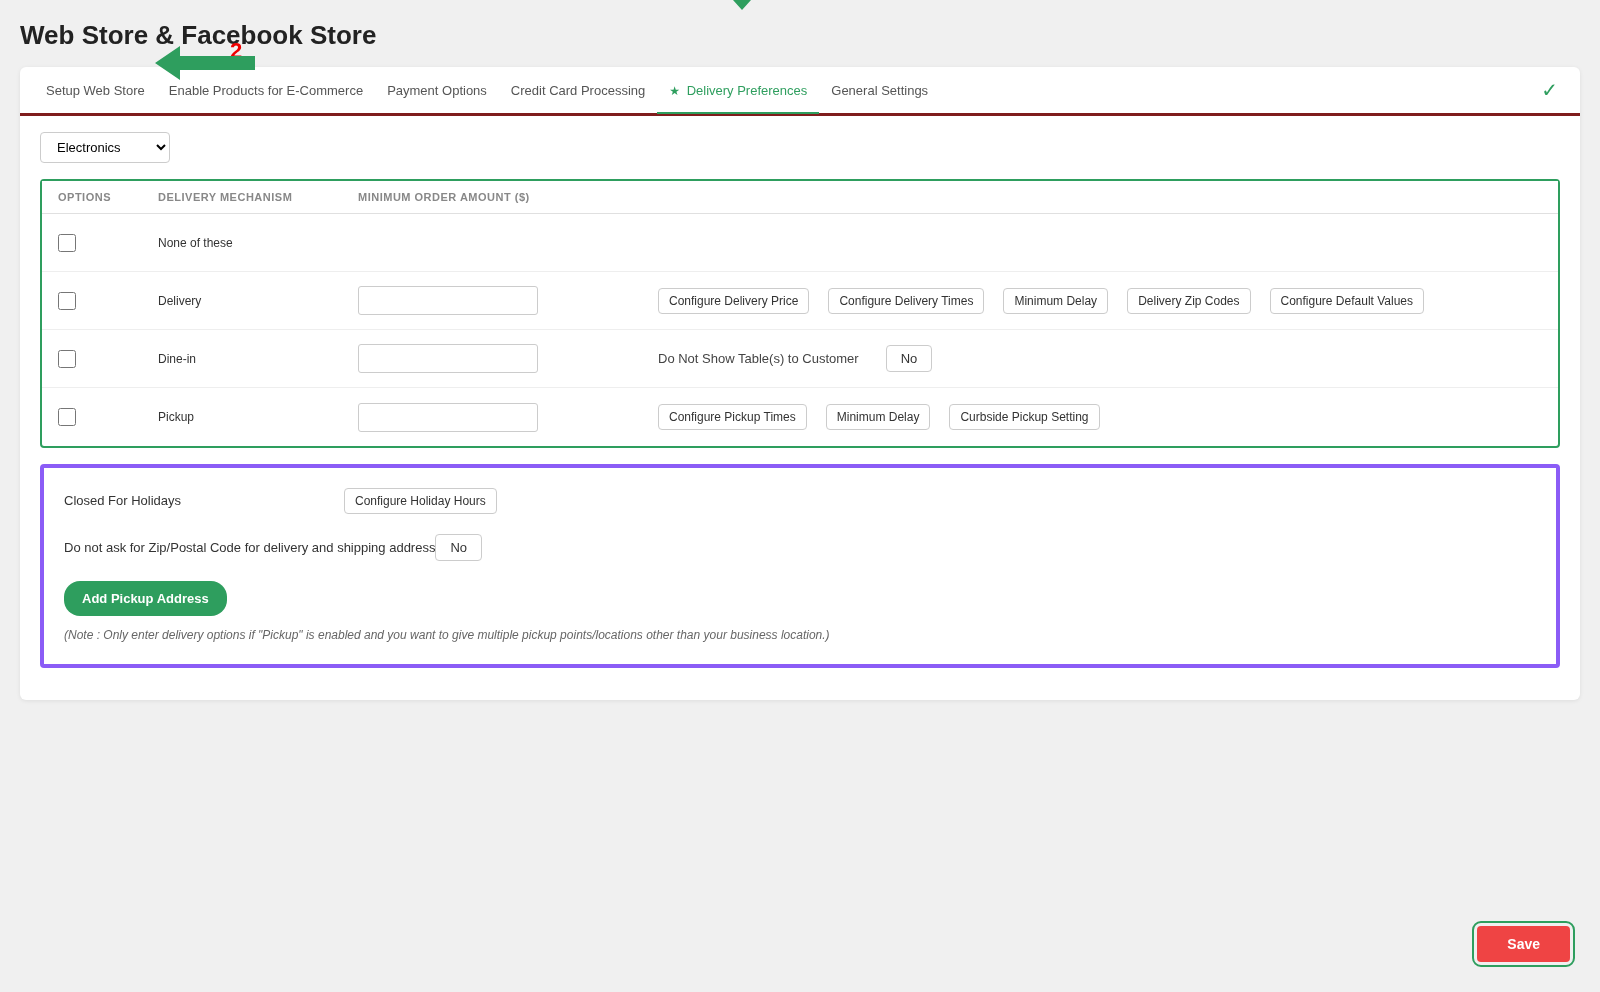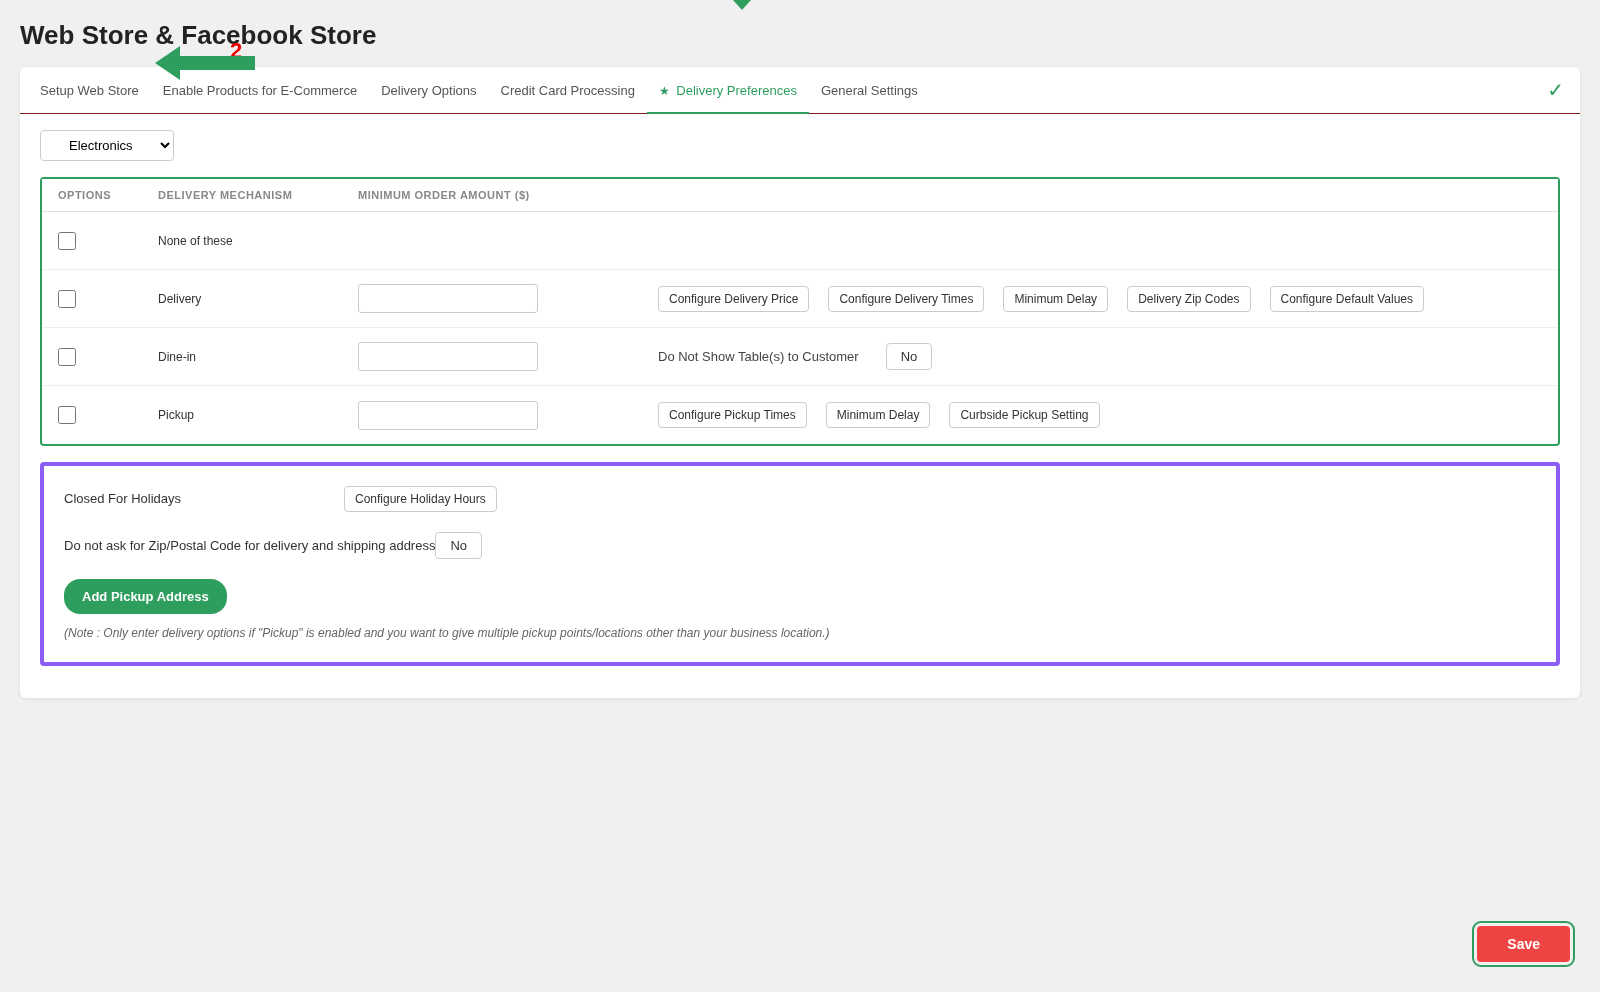--- a/index.html
+++ b/index.html
@@ -23,22 +23,22 @@
       background: #fff;
       border-radius: 6px;
       padding: 0;
       box-shadow: 0 1px 4px rgba(0,0,0,0.08);
     }
 
     
     .nav-tabs {
       display: flex;
       align-items: center;
-      border-bottom: 1px solid #7f1d1d;
-      padding: 0 8px;
+      border-bottom: 3px solid #7f1d1d;
+      padding: 0 14px;
       position: relative;
     }
 
     .nav-tab {
       padding: 16px 12px 14px;
       font-size: 13px;
       color: #555;
       cursor: pointer;
       white-space: nowrap;
       border-bottom: 2px solid transparent;
@@ -75,21 +75,21 @@
     }
 
     
     .store-select {
       display: flex;
       align-items: center;
       margin-bottom: 16px;
     }
 
     .store-select select {
-      padding: 6px 24px;
+      padding: 6px 12px;
       border: 1px solid #ccc;
       border-radius: 4px;
       font-size: 13px;
       background: #fff;
       cursor: pointer;
       min-width: 130px;
     }
 
     
     .delivery-table {
@@ -286,21 +286,21 @@
   <div class="main-card">
 
     <div class="nav-tabs">
       <div class="nav-tab">
         <span>Setup Web Store</span>
       </div>
       <div class="nav-tab">
         <span>Enable Products for E-Commerce</span>
       </div>
       <div class="nav-tab">
-        <span>Delivery Options</span>
+        <span>Payment Options</span>
       </div>
       <div class="nav-tab">
         <span>Credit Card Processing</span>
       </div>
       <div class="nav-tab active">
         <span class="star-icon">★</span>
         <span>Delivery Preferences</span>
       </div>
       <div class="nav-tab">
         <span>General Settings</span>

